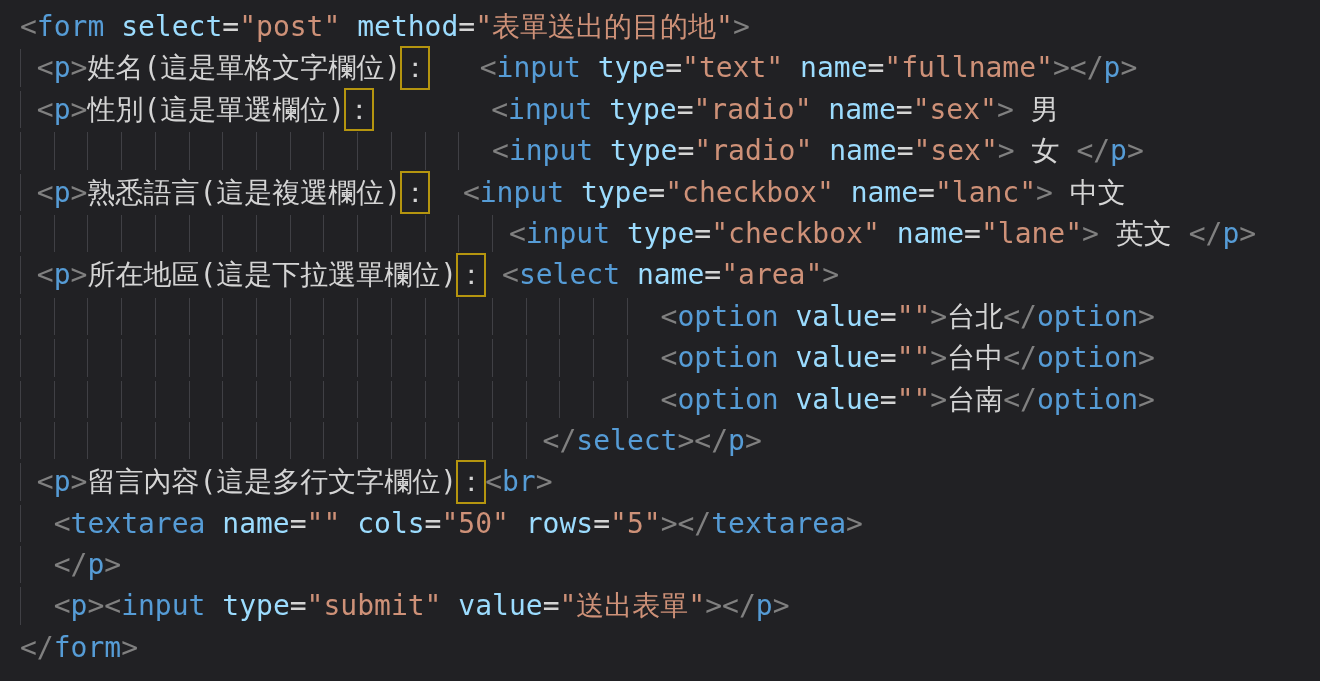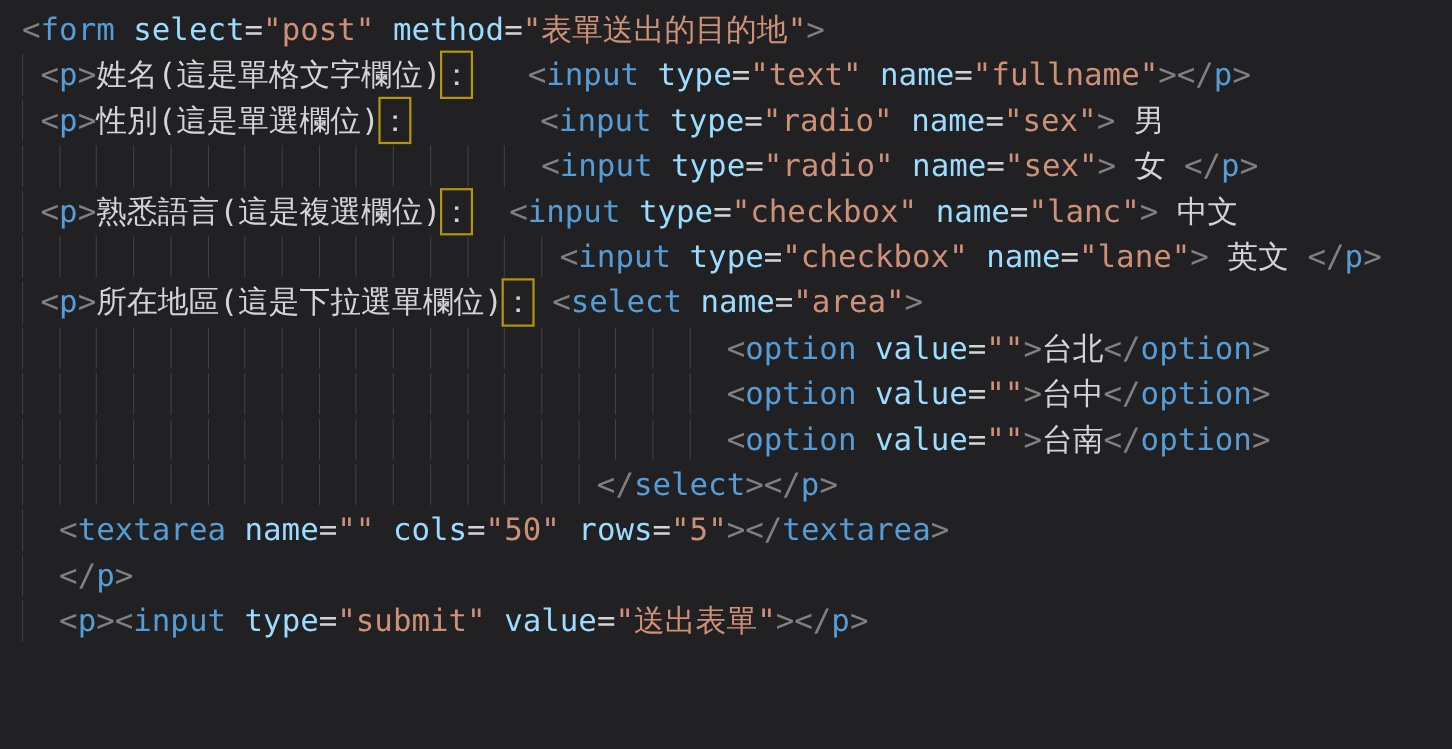--- a/index.html
+++ b/index.html
@@ -62,16 +62,18 @@
     <div class="line"><span class="guide" style="left: calc(0ch);"></span><span class="tok-w"> </span><span class="tok-p">&lt;</span><span class="tok-t">p</span><span class="tok-p">&gt;</span><span class="tok-x">姓名(這是單格文字欄位)</span><span class="tok-b">：</span><span class="tok-x">   </span><span class="tok-p">&lt;</span><span class="tok-t">input</span><span class="tok-x"> </span><span class="tok-a">type</span><span class="tok-o">=</span><span class="tok-s">"text"</span><span class="tok-x"> </span><span class="tok-a">name</span><span class="tok-o">=</span><span class="tok-s">"fullname"</span><span class="tok-p">&gt;</span><span class="tok-p">&lt;/</span><span class="tok-t">p</span><span class="tok-p">&gt;</span></div>
     <div class="line"><span class="guide" style="left: calc(0ch);"></span><span class="tok-w"> </span><span class="tok-p">&lt;</span><span class="tok-t">p</span><span class="tok-p">&gt;</span><span class="tok-x">性別(這是單選欄位)</span><span class="tok-b">：</span><span class="tok-x">       </span><span class="tok-p">&lt;</span><span class="tok-t">input</span><span class="tok-x"> </span><span class="tok-a">type</span><span class="tok-o">=</span><span class="tok-s">"radio"</span><span class="tok-x"> </span><span class="tok-a">name</span><span class="tok-o">=</span><span class="tok-s">"sex"</span><span class="tok-p">&gt;</span><span class="tok-x"> 男</span></div>
     <div class="line"><span class="guide" style="left: calc(0ch);"></span><span class="guide" style="left: calc(2ch);"></span><span class="guide" style="left: calc(4ch);"></span><span class="guide" style="left: calc(6ch);"></span><span class="guide" style="left: calc(8ch);"></span><span class="guide" style="left: calc(10ch);"></span><span class="guide" style="left: calc(12ch);"></span><span class="guide" style="left: calc(14ch);"></span><span class="guide" style="left: calc(16ch);"></span><span class="guide" style="left: calc(18ch);"></span><span class="guide" style="left: calc(20ch);"></span><span class="guide" style="left: calc(22ch);"></span><span class="guide" style="left: calc(24ch);"></span><span class="guide" style="left: calc(26ch);"></span><span class="tok-w">                            </span><span class="tok-p">&lt;</span><span class="tok-t">input</span><span class="tok-x"> </span><span class="tok-a">type</span><span class="tok-o">=</span><span class="tok-s">"radio"</span><span class="tok-x"> </span><span class="tok-a">name</span><span class="tok-o">=</span><span class="tok-s">"sex"</span><span class="tok-p">&gt;</span><span class="tok-x"> 女 </span><span class="tok-p">&lt;/</span><span class="tok-t">p</span><span class="tok-p">&gt;</span></div>
     <div class="line"><span class="guide" style="left: calc(0ch);"></span><span class="tok-w"> </span><span class="tok-p">&lt;</span><span class="tok-t">p</span><span class="tok-p">&gt;</span><span class="tok-x">熟悉語言(這是複選欄位)</span><span class="tok-b">：</span><span class="tok-x">  </span><span class="tok-p">&lt;</span><span class="tok-t">input</span><span class="tok-x"> </span><span class="tok-a">type</span><span class="tok-o">=</span><span class="tok-s">"checkbox"</span><span class="tok-x"> </span><span class="tok-a">name</span><span class="tok-o">=</span><span class="tok-s">"lanc"</span><span class="tok-p">&gt;</span><span class="tok-x"> 中文</span></div>
     <div class="line"><span class="guide" style="left: calc(0ch);"></span><span class="guide" style="left: calc(2ch);"></span><span class="guide" style="left: calc(4ch);"></span><span class="guide" style="left: calc(6ch);"></span><span class="guide" style="left: calc(8ch);"></span><span class="guide" style="left: calc(10ch);"></span><span class="guide" style="left: calc(12ch);"></span><span class="guide" style="left: calc(14ch);"></span><span class="guide" style="left: calc(16ch);"></span><span class="guide" style="left: calc(18ch);"></span><span class="guide" style="left: calc(20ch);"></span><span class="guide" style="left: calc(22ch);"></span><span class="guide" style="left: calc(24ch);"></span><span class="guide" style="left: calc(26ch);"></span><span class="guide" style="left: calc(28ch);"></span><span class="tok-w">                             </span><span class="tok-p">&lt;</span><span class="tok-t">input</span><span class="tok-x"> </span><span class="tok-a">type</span><span class="tok-o">=</span><span class="tok-s">"checkbox"</span><span class="tok-x"> </span><span class="tok-a">name</span><span class="tok-o">=</span><span class="tok-s">"lane"</span><span class="tok-p">&gt;</span><span class="tok-x"> 英文 </span><span class="tok-p">&lt;/</span><span class="tok-t">p</span><span class="tok-p">&gt;</span></div>
     <div class="line"><span class="guide" style="left: calc(0ch);"></span><span class="tok-w"> </span><span class="tok-p">&lt;</span><span class="tok-t">p</span><span class="tok-p">&gt;</span><span class="tok-x">所在地區(這是下拉選單欄位)</span><span class="tok-b">：</span><span class="tok-x"> </span><span class="tok-p">&lt;</span><span class="tok-t">select</span><span class="tok-x"> </span><span class="tok-a">name</span><span class="tok-o">=</span><span class="tok-s">"area"</span><span class="tok-p">&gt;</span></div>
     <div class="line"><span class="guide" style="left: calc(0ch);"></span><span class="guide" style="left: calc(2ch);"></span><span class="guide" style="left: calc(4ch);"></span><span class="guide" style="left: calc(6ch);"></span><span class="guide" style="left: calc(8ch);"></span><span class="guide" style="left: calc(10ch);"></span><span class="guide" style="left: calc(12ch);"></span><span class="guide" style="left: calc(14ch);"></span><span class="guide" style="left: calc(16ch);"></span><span class="guide" style="left: calc(18ch);"></span><span class="guide" style="left: calc(20ch);"></span><span class="guide" style="left: calc(22ch);"></span><span class="guide" style="left: calc(24ch);"></span><span class="guide" style="left: calc(26ch);"></span><span class="guide" style="left: calc(28ch);"></span><span class="guide" style="left: calc(30ch);"></span><span class="guide" style="left: calc(32ch);"></span><span class="guide" style="left: calc(34ch);"></span><span class="guide" style="left: calc(36ch);"></span><span class="tok-w">                                      </span><span class="tok-p">&lt;</span><span class="tok-t">option</span><span class="tok-x"> </span><span class="tok-a">value</span><span class="tok-o">=</span><span class="tok-s">""</span><span class="tok-p">&gt;</span><span class="tok-x">台北</span><span class="tok-p">&lt;/</span><span class="tok-t">option</span><span class="tok-p">&gt;</span></div>
     <div class="line"><span class="guide" style="left: calc(0ch);"></span><span class="guide" style="left: calc(2ch);"></span><span class="guide" style="left: calc(4ch);"></span><span class="guide" style="left: calc(6ch);"></span><span class="guide" style="left: calc(8ch);"></span><span class="guide" style="left: calc(10ch);"></span><span class="guide" style="left: calc(12ch);"></span><span class="guide" style="left: calc(14ch);"></span><span class="guide" style="left: calc(16ch);"></span><span class="guide" style="left: calc(18ch);"></span><span class="guide" style="left: calc(20ch);"></span><span class="guide" style="left: calc(22ch);"></span><span class="guide" style="left: calc(24ch);"></span><span class="guide" style="left: calc(26ch);"></span><span class="guide" style="left: calc(28ch);"></span><span class="guide" style="left: calc(30ch);"></span><span class="guide" style="left: calc(32ch);"></span><span class="guide" style="left: calc(34ch);"></span><span class="guide" style="left: calc(36ch);"></span><span class="tok-w">                                      </span><span class="tok-p">&lt;</span><span class="tok-t">option</span><span class="tok-x"> </span><span class="tok-a">value</span><span class="tok-o">=</span><span class="tok-s">""</span><span class="tok-p">&gt;</span><span class="tok-x">台中</span><span class="tok-p">&lt;/</span><span class="tok-t">option</span><span class="tok-p">&gt;</span></div>
     <div class="line"><span class="guide" style="left: calc(0ch);"></span><span class="guide" style="left: calc(2ch);"></span><span class="guide" style="left: calc(4ch);"></span><span class="guide" style="left: calc(6ch);"></span><span class="guide" style="left: calc(8ch);"></span><span class="guide" style="left: calc(10ch);"></span><span class="guide" style="left: calc(12ch);"></span><span class="guide" style="left: calc(14ch);"></span><span class="guide" style="left: calc(16ch);"></span><span class="guide" style="left: calc(18ch);"></span><span class="guide" style="left: calc(20ch);"></span><span class="guide" style="left: calc(22ch);"></span><span class="guide" style="left: calc(24ch);"></span><span class="guide" style="left: calc(26ch);"></span><span class="guide" style="left: calc(28ch);"></span><span class="guide" style="left: calc(30ch);"></span><span class="guide" style="left: calc(32ch);"></span><span class="guide" style="left: calc(34ch);"></span><span class="guide" style="left: calc(36ch);"></span><span class="tok-w">                                      </span><span class="tok-p">&lt;</span><span class="tok-t">option</span><span class="tok-x"> </span><span class="tok-a">value</span><span class="tok-o">=</span><span class="tok-s">""</span><span class="tok-p">&gt;</span><span class="tok-x">台南</span><span class="tok-p">&lt;/</span><span class="tok-t">option</span><span class="tok-p">&gt;</span></div>
     <div class="line"><span class="guide" style="left: calc(0ch);"></span><span class="guide" style="left: calc(2ch);"></span><span class="guide" style="left: calc(4ch);"></span><span class="guide" style="left: calc(6ch);"></span><span class="guide" style="left: calc(8ch);"></span><span class="guide" style="left: calc(10ch);"></span><span class="guide" style="left: calc(12ch);"></span><span class="guide" style="left: calc(14ch);"></span><span class="guide" style="left: calc(16ch);"></span><span class="guide" style="left: calc(18ch);"></span><span class="guide" style="left: calc(20ch);"></span><span class="guide" style="left: calc(22ch);"></span><span class="guide" style="left: calc(24ch);"></span><span class="guide" style="left: calc(26ch);"></span><span class="guide" style="left: calc(28ch);"></span><span class="guide" style="left: calc(30ch);"></span><span class="tok-w">                               </span><span class="tok-p">&lt;/</span><span class="tok-t">select</span><span class="tok-p">&gt;</span><span class="tok-p">&lt;/</span><span class="tok-t">p</span><span class="tok-p">&gt;</span></div>
+    <div class="line"><span class="guide" style="left: calc(0ch);"></span><span class="tok-w"> </span><span class="tok-p">&lt;</span><span class="tok-t">p</span><span class="tok-p">&gt;</span><span class="tok-x">留言內容(這是多行文字欄位)</span><span class="tok-b">：</span><span class="tok-p">&lt;</span><span class="tok-t">br</span><span class="tok-p">&gt;</span></div>
     <div class="line"><span class="guide" style="left: calc(0ch);"></span><span class="tok-w">  </span><span class="tok-p">&lt;</span><span class="tok-t">textarea</span><span class="tok-x"> </span><span class="tok-a">name</span><span class="tok-o">=</span><span class="tok-s">""</span><span class="tok-x"> </span><span class="tok-a">cols</span><span class="tok-o">=</span><span class="tok-s">"50"</span><span class="tok-x"> </span><span class="tok-a">rows</span><span class="tok-o">=</span><span class="tok-s">"5"</span><span class="tok-p">&gt;</span><span class="tok-p">&lt;/</span><span class="tok-t">textarea</span><span class="tok-p">&gt;</span></div>
     <div class="line"><span class="guide" style="left: calc(0ch);"></span><span class="tok-w">  </span><span class="tok-p">&lt;/</span><span class="tok-t">p</span><span class="tok-p">&gt;</span></div>
     <div class="line"><span class="guide" style="left: calc(0ch);"></span><span class="tok-w">  </span><span class="tok-p">&lt;</span><span class="tok-t">p</span><span class="tok-p">&gt;</span><span class="tok-p">&lt;</span><span class="tok-t">input</span><span class="tok-x"> </span><span class="tok-a">type</span><span class="tok-o">=</span><span class="tok-s">"submit"</span><span class="tok-x"> </span><span class="tok-a">value</span><span class="tok-o">=</span><span class="tok-s">"送出表單"</span><span class="tok-p">&gt;</span><span class="tok-p">&lt;/</span><span class="tok-t">p</span><span class="tok-p">&gt;</span></div>
+    <div class="line"><span class="tok-p">&lt;/</span><span class="tok-t">form</span><span class="tok-p">&gt;</span></div>
   </div>
 
 </body></html>

